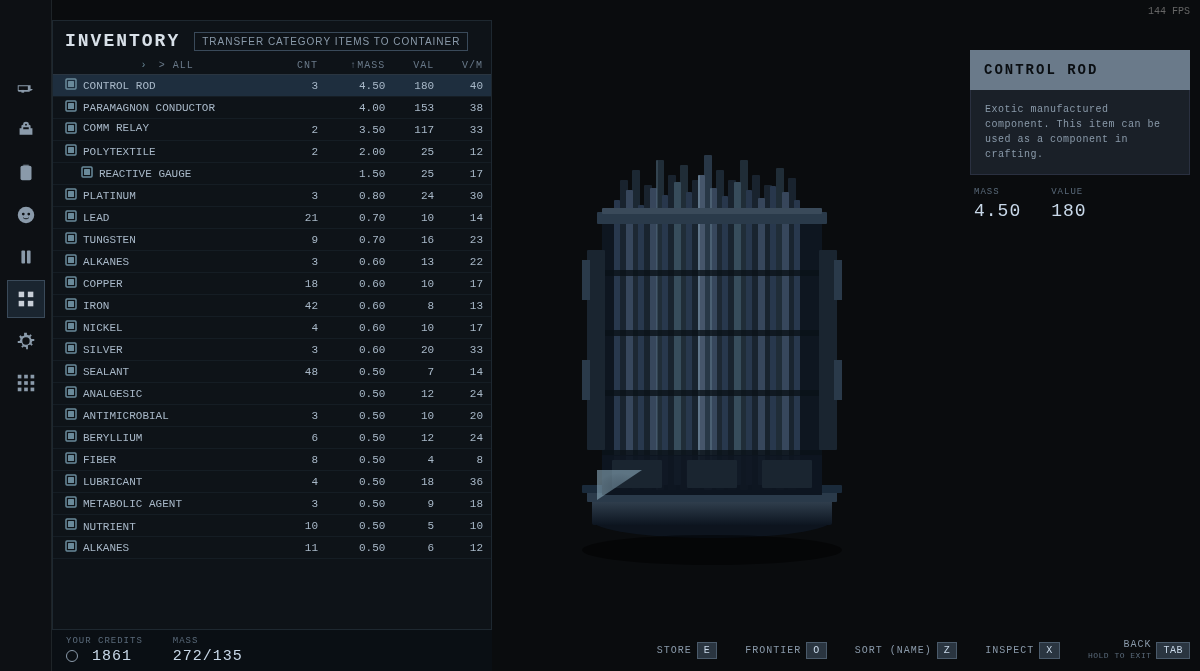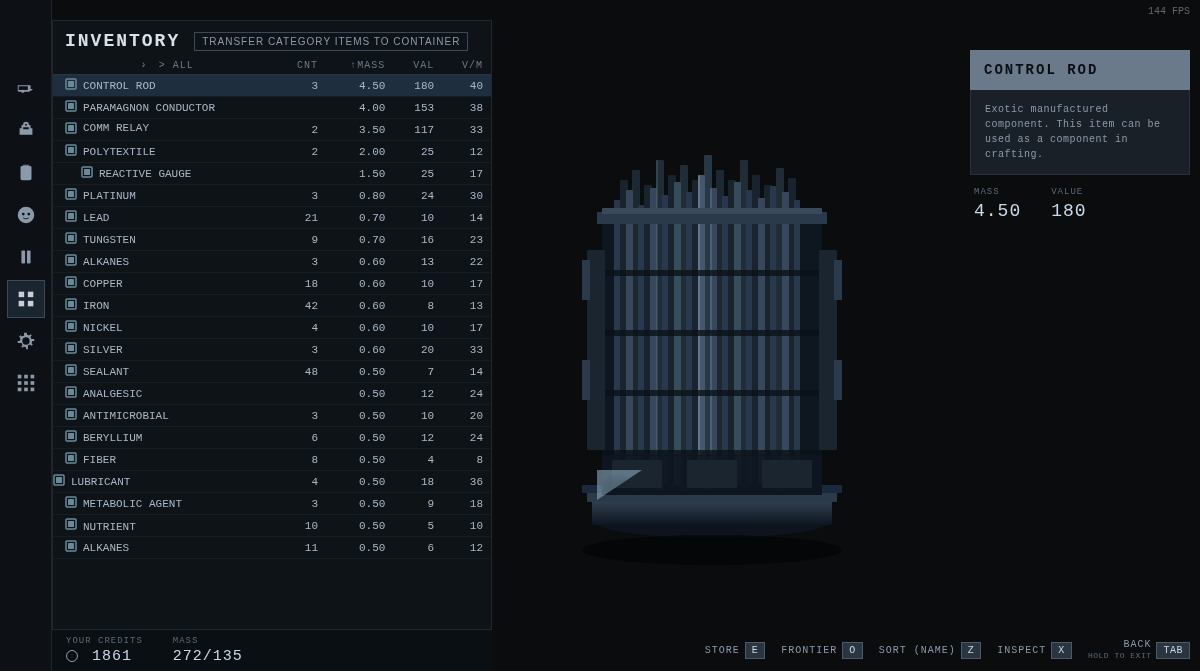--- a/index.html
+++ b/index.html
@@ -260,20 +260,21 @@
       gap: 16px;
     }
     .action-item {
       display: flex;
       align-items: center;
       gap: 5px;
       font-size: 10px;
       color: #8a9aaa;
       letter-spacing: 1px;
       text-transform: uppercase;
+      margin-left: 12px;
     }
     .key-box {
       background: #2a3540;
       border: 1px solid #4a5a6a;
       color: #c8d8e8;
       font-size: 10px;
       padding: 2px 6px;
       letter-spacing: 0.5px;
       min-width: 20px;
       text-align: center;
@@ -614,21 +615,21 @@
                 <rect x="3" y="3" width="6" height="6" rx="0.5"></rect>
               </svg></span>
             <span>FIBER</span>
           </td>
           <td>8</td>
           <td>0.50</td>
           <td>4</td>
           <td>8</td>
         </tr>
         <tr>
-          <td style="display: flex; align-items: center; gap: 6px; padding-left: 0;">
+          <td style="display: flex; align-items: center; gap: 6px; padding-left: 12px;">
             <span><svg width="12" height="12" viewBox="0 0 12 12" fill="#6a8a9a">
                 <rect x="1" y="1" width="10" height="10" rx="1" fill="none" stroke="#6a8a9a" stroke-width="1.5"></rect>
                 <rect x="3" y="3" width="6" height="6" rx="0.5"></rect>
               </svg></span>
             <span>LUBRICANT</span>
           </td>
           <td>4</td>
           <td>0.50</td>
           <td>18</td>
           <td>36</td>

